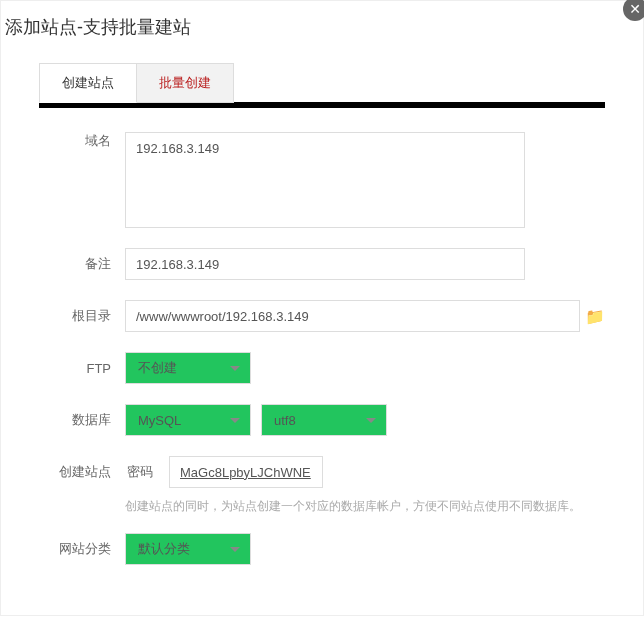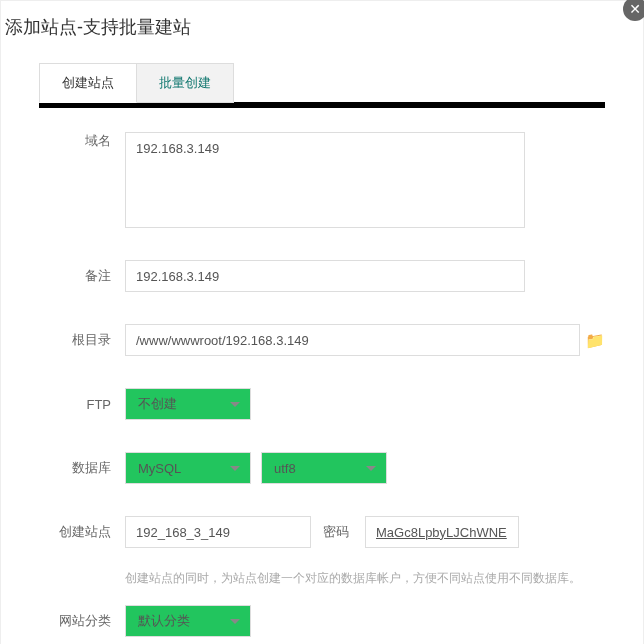--- a/index.html
+++ b/index.html
@@ -2,24 +2,24 @@
 <html><head>
 <meta charset="utf-8">
 <style>
 * { box-sizing: border-box; margin: 0; padding: 0; }
 body { font-family: "Microsoft YaHei", Arial, sans-serif; font-size: 13px; color: #555; background: #fff; }
 .modal { width: 644px; background: #fff; border: 1px solid #eee; position: relative; }
 .close { position: absolute; top: -4px; right: -4px; width: 24px; height: 24px; border-radius: 50%; background: #666; color: #fff; display: flex; align-items: center; justify-content: center; cursor: pointer; font-size: 14px; z-index: 10; }
 .header { padding: 14px 4px; font-size: 18px; color: #333; }
 .body { padding: 10px 38px 30px; }
 .tabs { display: flex; border-bottom: 6px solid #000000; margin-bottom: 24px; }
-.tab { padding: 10px 22px; font-size: 13px; cursor: pointer; border: 1px solid transparent; margin-bottom: -1px; color: #0f766e; background: #f2f2f2; }
+.tab { padding: 10px 22px; font-size: 13px; cursor: pointer; border: 1px solid transparent; margin-bottom: -1px; color: #b91c1c; background: #f2f2f2; }
 .tab.active { background: #fff; border-color: #ddd #ddd #fff; color: #333; }
 .tab:not(.active) { border-color: #ddd; border-left: none; }
-.row { display: flex; align-items: center; margin-bottom: 32px; }
+.row { display: flex; align-items: center; margin-bottom: 20px; }
 .row.top { align-items: flex-start; }
 .label { width: 86px; text-align: right; padding-right: 14px; color: #666; font-size: 13px; }
 .field { flex: 1; display: flex; align-items: center; gap: 10px; }
 textarea { width: 400px; height: 96px; border: 1px solid #ddd; padding: 8px 10px; font-family: inherit; font-size: 13px; resize: none; color: #555; }
 input[type=text] { width: 400px; height: 32px; border: 1px solid #ddd; padding: 0 10px; font-family: inherit; font-size: 13px; color: #555; }
 .select { position: relative; height: 32px; border: 1px solid #ddd; padding: 0 30px 0 12px; display: flex; align-items: center; min-width: 126px; cursor: pointer; background: #22c55e; color: #555; }
 .select::after { content: ""; position: absolute; right: 10px; top: 50%; margin-top: -2px; border: 5px solid transparent; border-top-color: #888; }
 .folder-icon { cursor: pointer; font-size: 16px; color: #333; margin-left: auto; }
 .row-root .field { width: 455px; flex: none; }
 .row-root input { flex: 1; width: auto; }
@@ -79,21 +79,20 @@
           </div>
         <div class="select">
             <span>utf8</span>
           </div>
       </div>
     </div>
 
     <div class="row db-account">
       <div class="label">创建站点</div>
       <div class="field">
-        <input type="text" value="192_168_3_149" style="">
         <span class="db-pwd-label">密码</span>
         <input type="text" class="db-pwd" value="MaGc8LpbyLJChWNE" style="">
       </div>
     </div>
     <div class="hint">创建站点的同时，为站点创建一个对应的数据库帐户，方便不同站点使用不同数据库。</div>
 
 
     <div class="row">
       <div class="label">网站分类</div>
       <div class="field">

